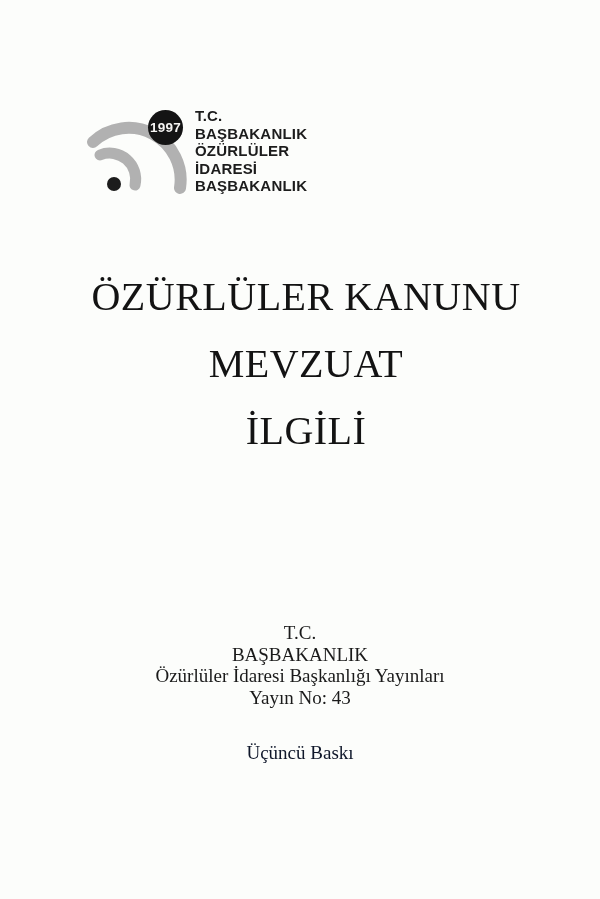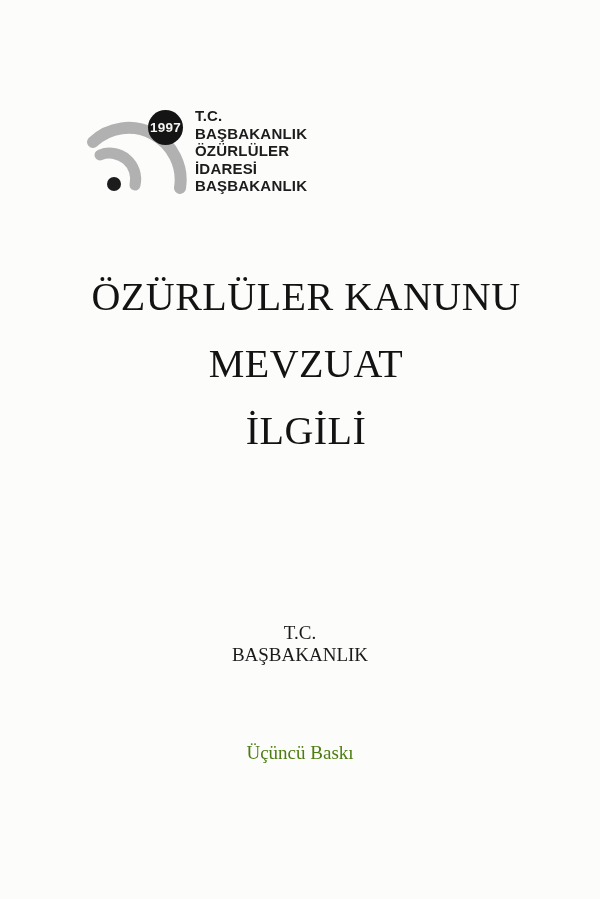--- a/index.html
+++ b/index.html
@@ -89,21 +89,21 @@
   
   .edition-info {
     position: absolute;
     top: 742px;
     left: 0;
     width: 100%;
     text-align: center;
     font-family: "Liberation Serif", serif;
     font-size: 19px;
     line-height: 21px;
-    color: #4d7c0f;
+    color: #0f172a;
     white-space: nowrap;
   }
 </style>
 </head>
 <body>
 
 <div class="page">
 
   <svg class="logo-arcs" viewBox="0 0 110 80" xmlns="http://www.w3.org/2000/svg" aria-hidden="true">
     <path d="M 8 22 A 52 52 0 0 1 95 68" fill="none" stroke-width="12" stroke-linecap="round" stroke="#b1b1b1"></path>
@@ -125,19 +125,21 @@
 
   <div class="book-title">
     <div>ÖZÜRLÜLER KANUNU</div>
     <div>MEVZUAT</div>
     <div>İLGİLİ</div>
   </div>
 
   <div class="publisher-info">
     <div>T.C.</div>
     <div>BAŞBAKANLIK</div>
+    <div>Özürlüler İdaresi Başkanlığı Yayınları</div>
+    <div>Yayın No: 43</div>
   </div>
 
   <div class="edition-info">
     <div>Üçüncü Baskı</div>
   </div>
 
 </div>
 
 </body></html>

